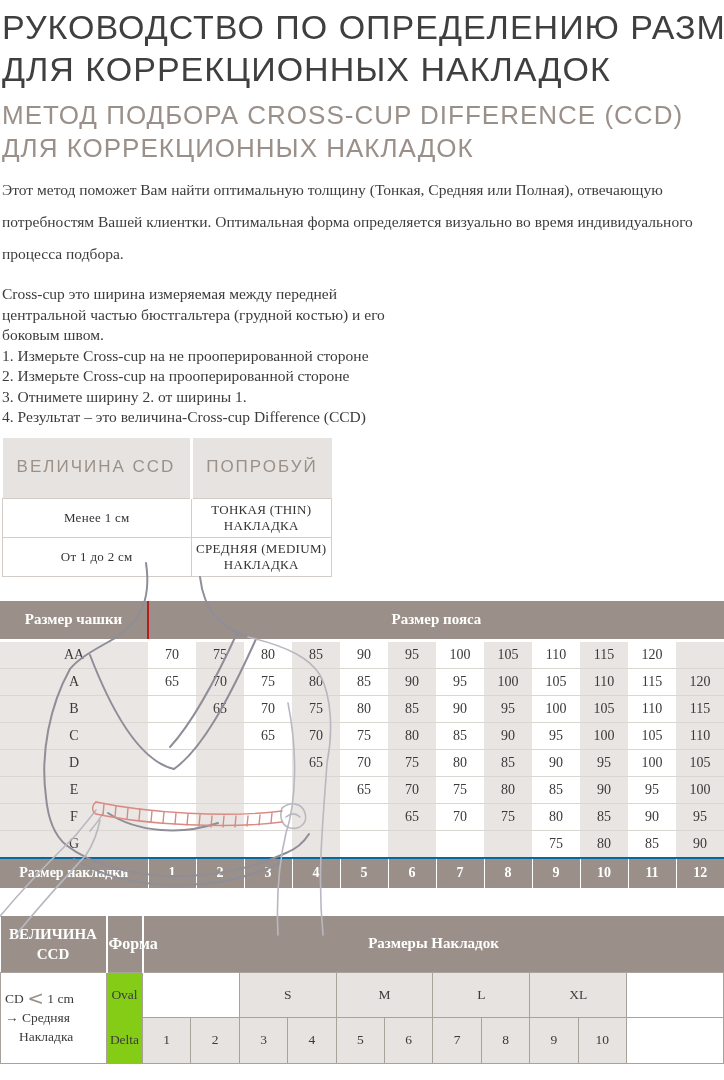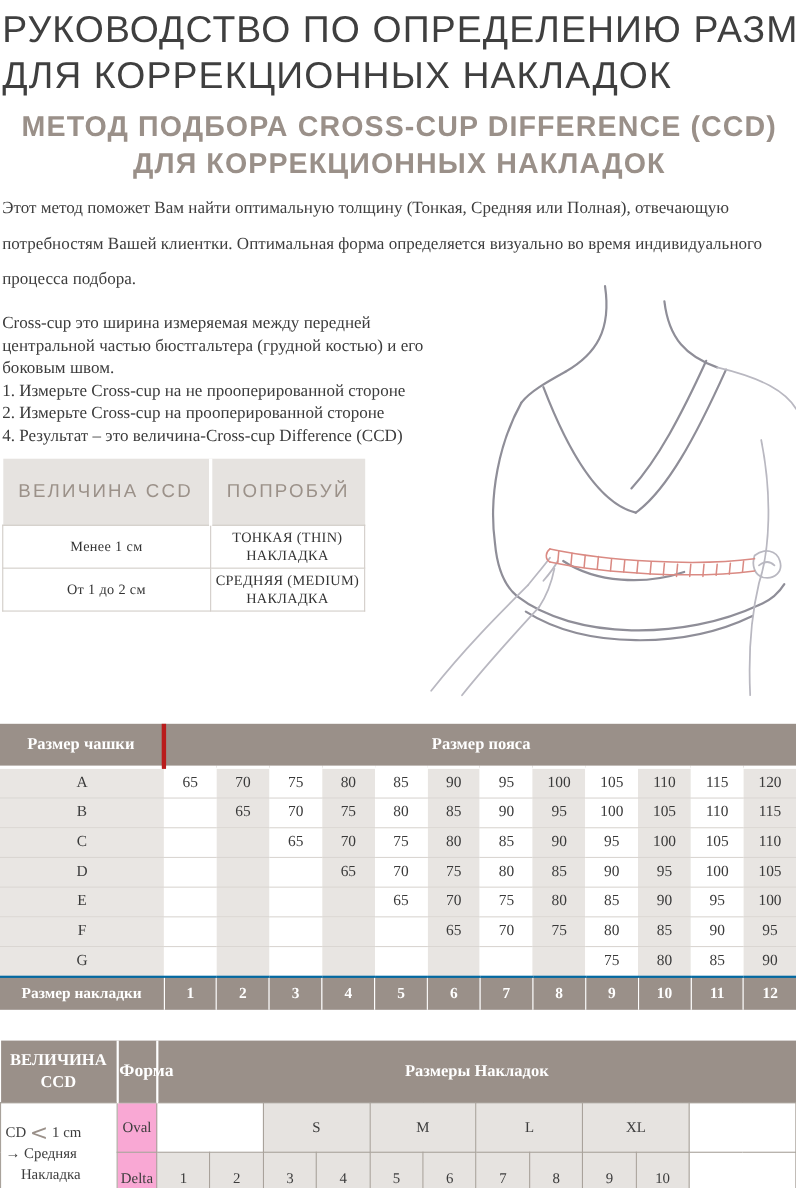--- a/index.html
+++ b/index.html
@@ -2,63 +2,63 @@
 <html lang="ru"><head>
 <meta charset="utf-8">
 <style>
   html,body{margin:0;padding:0;background:#fff;}
   body{width:724px;height:1080px;overflow:hidden;font-family:"Liberation Serif","DejaVu Serif",serif;color:#3b3b3b;}
 
   
   .h1{font-family:"Liberation Sans","DejaVu Sans",sans-serif;font-weight:300;font-size:34px;
       line-height:42px;color:#3f3f3f;letter-spacing:1px;padding:6px 0 0 2px;}
   .h1 div{white-space:nowrap;overflow:hidden;width:724px;}
-  .h2{font-family:"Liberation Sans","DejaVu Sans",sans-serif;font-weight:700;font-size:26px;
-      line-height:33px;color:#9a9089;letter-spacing:1px;padding:9px 0 0 2px;text-align:center;}
+  .h2{font-family:"Liberation Sans","DejaVu Sans",sans-serif;font-weight:400;font-size:26px;
+      line-height:33px;color:#9a9089;letter-spacing:1px;padding:9px 0 0 2px;}
   .intro{font-size:15.5px;line-height:32px;margin:9px 0 0 2px;width:718px;color:#3d3d3d;}
 
   
-  .measure-row{display:flex;align-items:flex-start;margin-top:4px;}
+  .measure-row{display:flex;align-items:flex-start;margin-top:4px;flex-direction:column;}
   .measure-left{width:402px;flex:none;padding-left:2px;font-size:15.5px;line-height:20.5px;}
   .measure-desc{margin-top:10px;}
   .figure-wrap{flex:1;position:relative;height:360px;}
   .figure-wrap svg{position:absolute;top:-16px;left:-14px;}
 
   
   .ccd-table{border-collapse:collapse;margin-top:10px;width:330px;table-layout:fixed;}
   .ccd-table th{background:#e6e3e0;color:#9b9189;font-family:"Liberation Sans","DejaVu Sans",sans-serif;
       font-weight:300;font-size:17px;letter-spacing:2px;height:58px;text-align:center;}
   .ccd-table th:first-child{width:185px;border-right:3px solid #fff;}
   .ccd-table td{border:1px solid #d2cdc8;text-align:center;height:36px;font-size:13px;color:#333;
       line-height:16px;letter-spacing:.3px;}
   .ccd-table td.try{text-transform:uppercase;}
 
   
   .size-table{border-collapse:collapse;width:724px;margin-top:24px;table-layout:fixed;}
   .size-table thead th{background:#9a9089;color:#fff;font-weight:700;font-size:15px;height:36px;
       border-bottom:3px solid #fff;}
-  .size-table thead th:first-child{width:145px;border-right:4px solid #b91c1c;}
+  .size-table thead th:first-child{width:145px;border-right:2px solid #b91c1c;}
   .size-table tbody th{background:#e9e6e3;font-weight:400;font-size:14px;height:24px;}
   .size-table tbody td{text-align:center;font-size:14px;color:#3a3a3a;height:24px;background:#fff;}
   .size-table tbody td:nth-child(odd){background:#e8e5e2;}
   .size-table tbody tr+tr td,.size-table tbody tr+tr th{border-top:1px solid #dad6d2;}
   .size-table tfoot th,.size-table tfoot td{background:#9a9089;color:#fff;font-weight:700;
       font-size:14px;height:27px;text-align:center;border-top:2px solid #0369a1;}
   .size-table tfoot td{border-left:1px solid #fff;}
 
   
   .pads-table{border-collapse:collapse;width:724px;margin-top:28px;table-layout:fixed;}
   .pads-table col.c1{width:106px;} .pads-table col.c2{width:36px;}
   .pads-table th{background:#9a9089;color:#fff;font-weight:700;height:54px;border:none;}
   .pads-table th.ph1{font-size:15px;border-right:2px solid #fff;line-height:20px;}
   .pads-table th.ph2{font-size:16px;border-right:2px solid #fff;}
   .pads-table th.ph3{font-size:15px;}
   .pads-table td{border:1px solid #a9a29b;text-align:center;font-size:13.5px;color:#3c3c3c;}
   .pads-table td.lbl{text-align:left;padding:3px 2px 3px 4px;line-height:19px;background:#fff;}
-  .pads-table td.shape{background:#f9a8d4;}
+  .pads-table td.shape{background:#84cc16;}
   .pads-table td.val{background:#e6e3e0;}
   .pads-table td.empty{background:#fff;}
   .pads-table tr.r1 td{height:42px;} .pads-table tr.r2 td{height:43px;}
   .sym{color:#9a9089;font-size:20px;font-family:"DejaVu Sans",sans-serif;vertical-align:-2px;}
   .ind{padding-left:14px;}
 </style>
 </head>
 <body>
 
 <div class="h1">
@@ -69,20 +69,21 @@
   <div>МЕТОД ПОДБОРА CROSS-CUP DIFFERENCE (CCD)</div>
   <div>ДЛЯ КОРРЕКЦИОННЫХ НАКЛАДОК</div>
 </div>
 <div class="intro">Этот метод поможет Вам найти оптимальную толщину (Тонкая, Средняя или Полная), отвечающую потребностям Вашей клиентки. Оптимальная форма определяется визуально во время индивидуального процесса подбора.</div>
 
 <div class="measure-row">
   <div class="measure-left">
     <div class="measure-desc">Cross-cup это ширина измеряемая между передней центральной частью бюстгальтера (грудной костью) и его боковым швом.</div>
     <div>1. Измерьте Cross-cup на не прооперированной стороне</div>
     <div>2. Измерьте Cross-cup на прооперированной стороне</div>
+    <div>3. Отнимете ширину 2. от ширины 1.</div>
     <div>4. Результат – это величина-Cross-cup Difference (CCD)</div>
 
     <table class="ccd-table">
       <thead>
         <tr>
           <th>ВЕЛИЧИНА CCD</th>
           <th>ПОПРОБУЙ</th>
         </tr>
       </thead>
       <tbody>
@@ -156,20 +157,35 @@
 
 <table class="size-table">
   <thead>
     <tr>
       <th>Размер чашки</th>
       <th colspan="12">Размер пояса</th>
     </tr>
   </thead>
   <tbody>
     <tr>
+      <th>AA</th>
+      <td>70</td>
+      <td>75</td>
+      <td>80</td>
+      <td>85</td>
+      <td>90</td>
+      <td>95</td>
+      <td>100</td>
+      <td>105</td>
+      <td>110</td>
+      <td>115</td>
+      <td>120</td>
+      <td></td>
+    </tr>
+    <tr>
       <th>A</th>
       <td>65</td>
       <td>70</td>
       <td>75</td>
       <td>80</td>
       <td>85</td>
       <td>90</td>
       <td>95</td>
       <td>100</td>
       <td>105</td>

